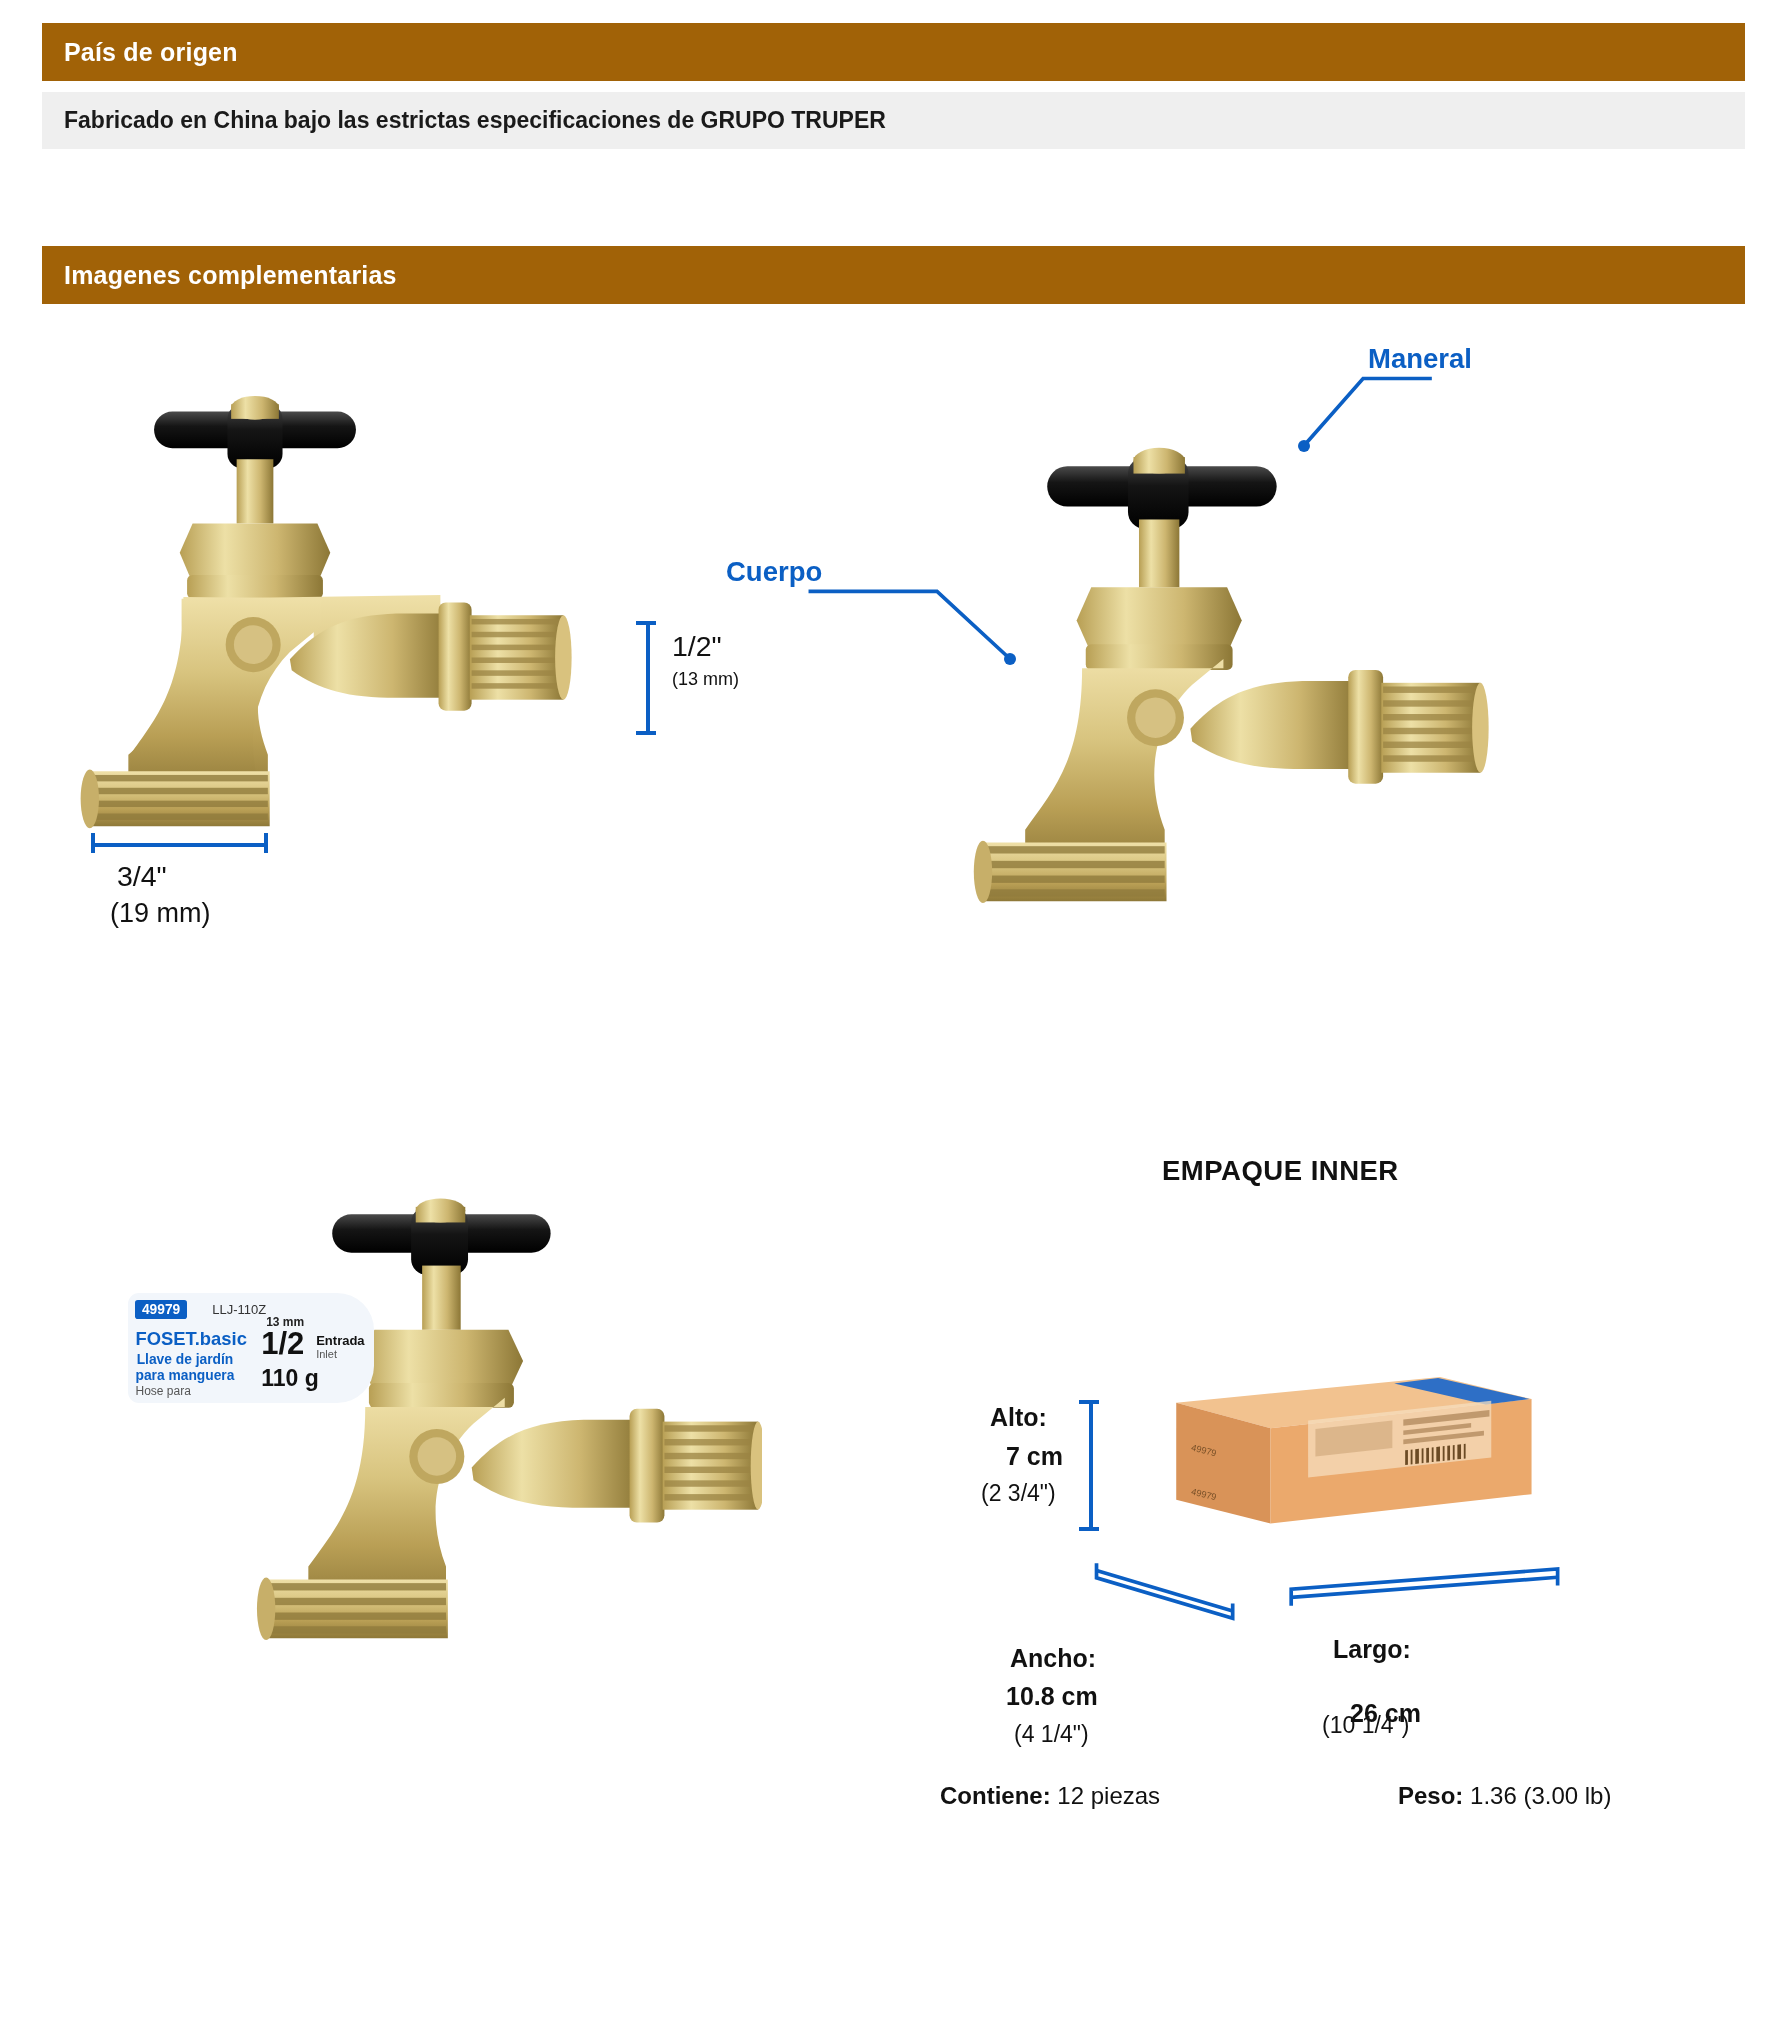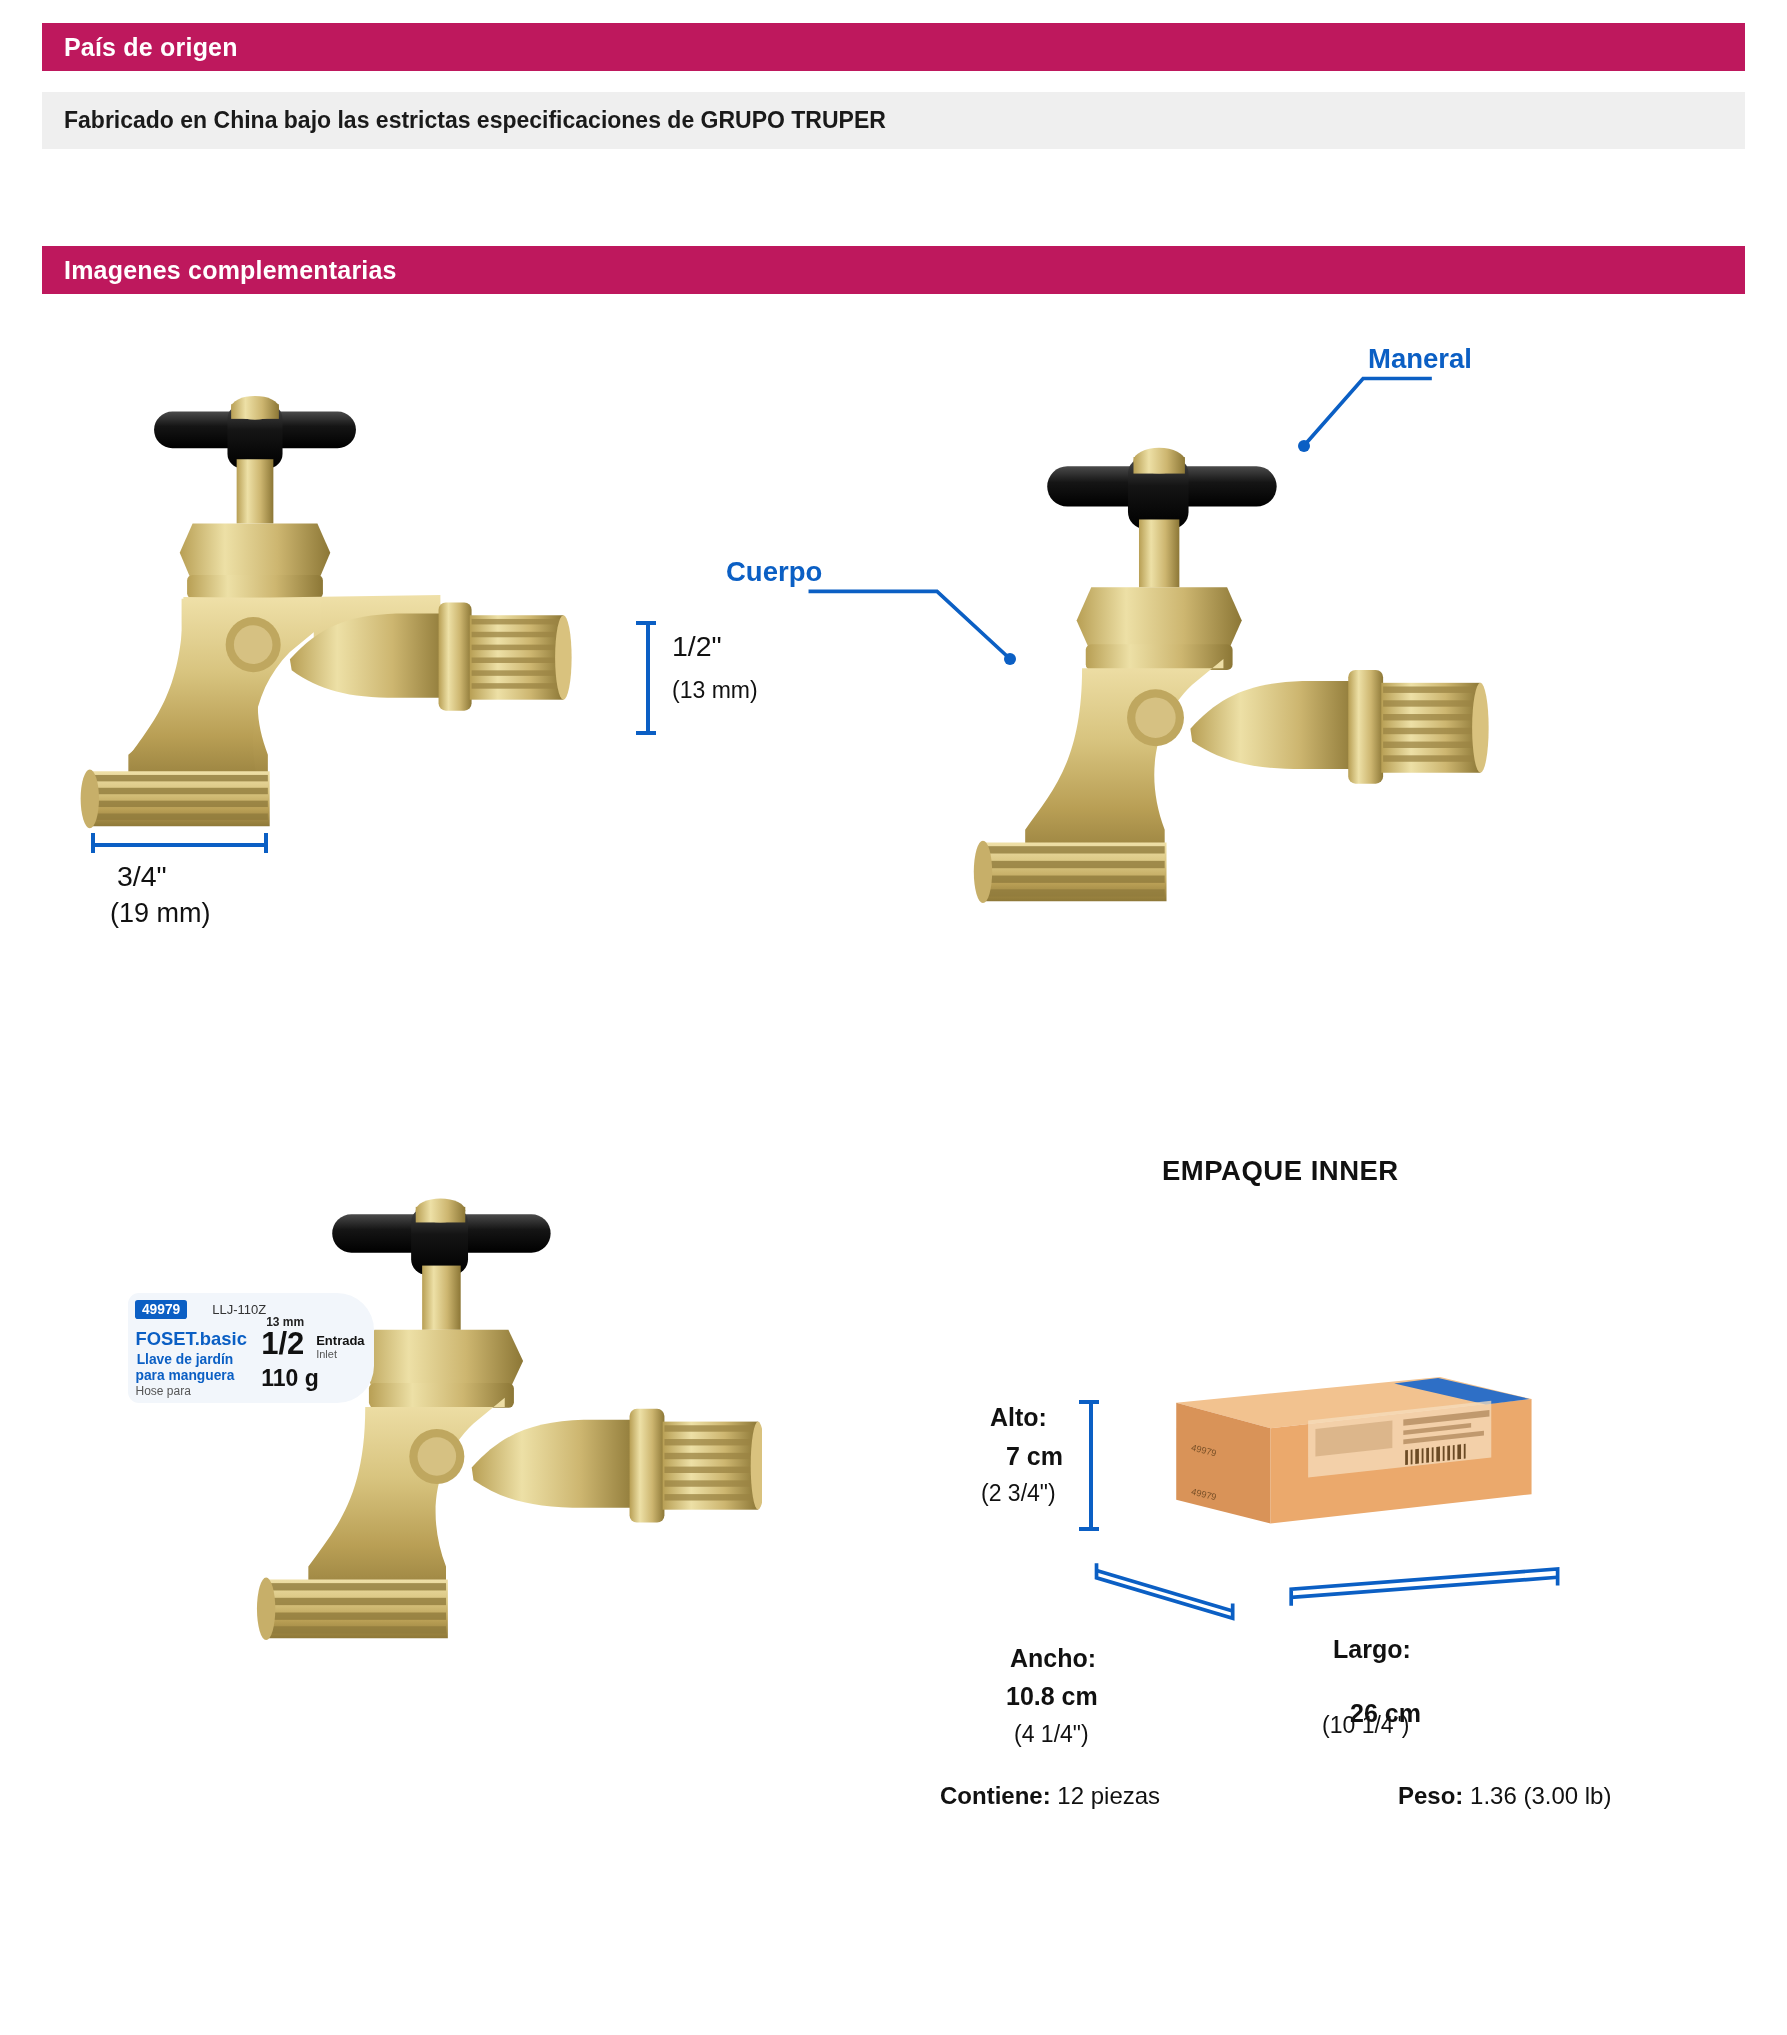--- a/index.html
+++ b/index.html
@@ -13,22 +13,22 @@
     height: 2036px;
     position: relative;
     overflow: hidden;
   }
 
   
   .section-bar {
     position: absolute;
     left: 42px;
     width: 1703px;
-    height: 48px;
-    background: #be185d;
+    height: 58px;
+    background: #a16207;
     color: #ffffff;
     font-size: 25px;
     font-weight: bold;
     display: flex;
     align-items: center;
     padding-left: 22px;
     letter-spacing: 0.2px;
   }
   .grey-bar {
     position: absolute;
@@ -211,21 +211,21 @@
 
     <circle cx="196" cy="272" r="30" fill="#BFA75F"></circle>
     <circle cx="196" cy="272" r="21" fill="#D6C182"></circle>
   </svg>
 
   
   <div class="dimline dim-v" style="left:573px; top:226px; height:114px;"></div>
   <div class="cap-h" style="left:563px; top:226px;"></div>
   <div class="cap-h" style="left:563px; top:336px;"></div>
   <div class="abs lbl" style="left:599px; top:235px; font-size:28.5px;">1/2"</div>
-  <div class="abs lbl" style="left:599px; top:282px; font-size:23px;">(13 mm)</div>
+  <div class="abs lbl" style="left:599px; top:274px; font-size:18px;">(13 mm)</div>
 
   
   <div class="dimline dim-h" style="left:18.4px; top:448px; width:176px;"></div>
   <div class="cap-v" style="left:18.4px; top:438px;"></div>
   <div class="cap-v" style="left:191px; top:438px;"></div>
   <div class="abs lbl" style="left:44px; top:465px; font-size:28.5px;">3/4"</div>
   <div class="abs lbl" style="left:37px; top:503px; font-size:27px;">(19 mm)</div>
 </div>
 
 <div class="faucet" style="left:946px; top:413px; width:698px; height:569px;">

